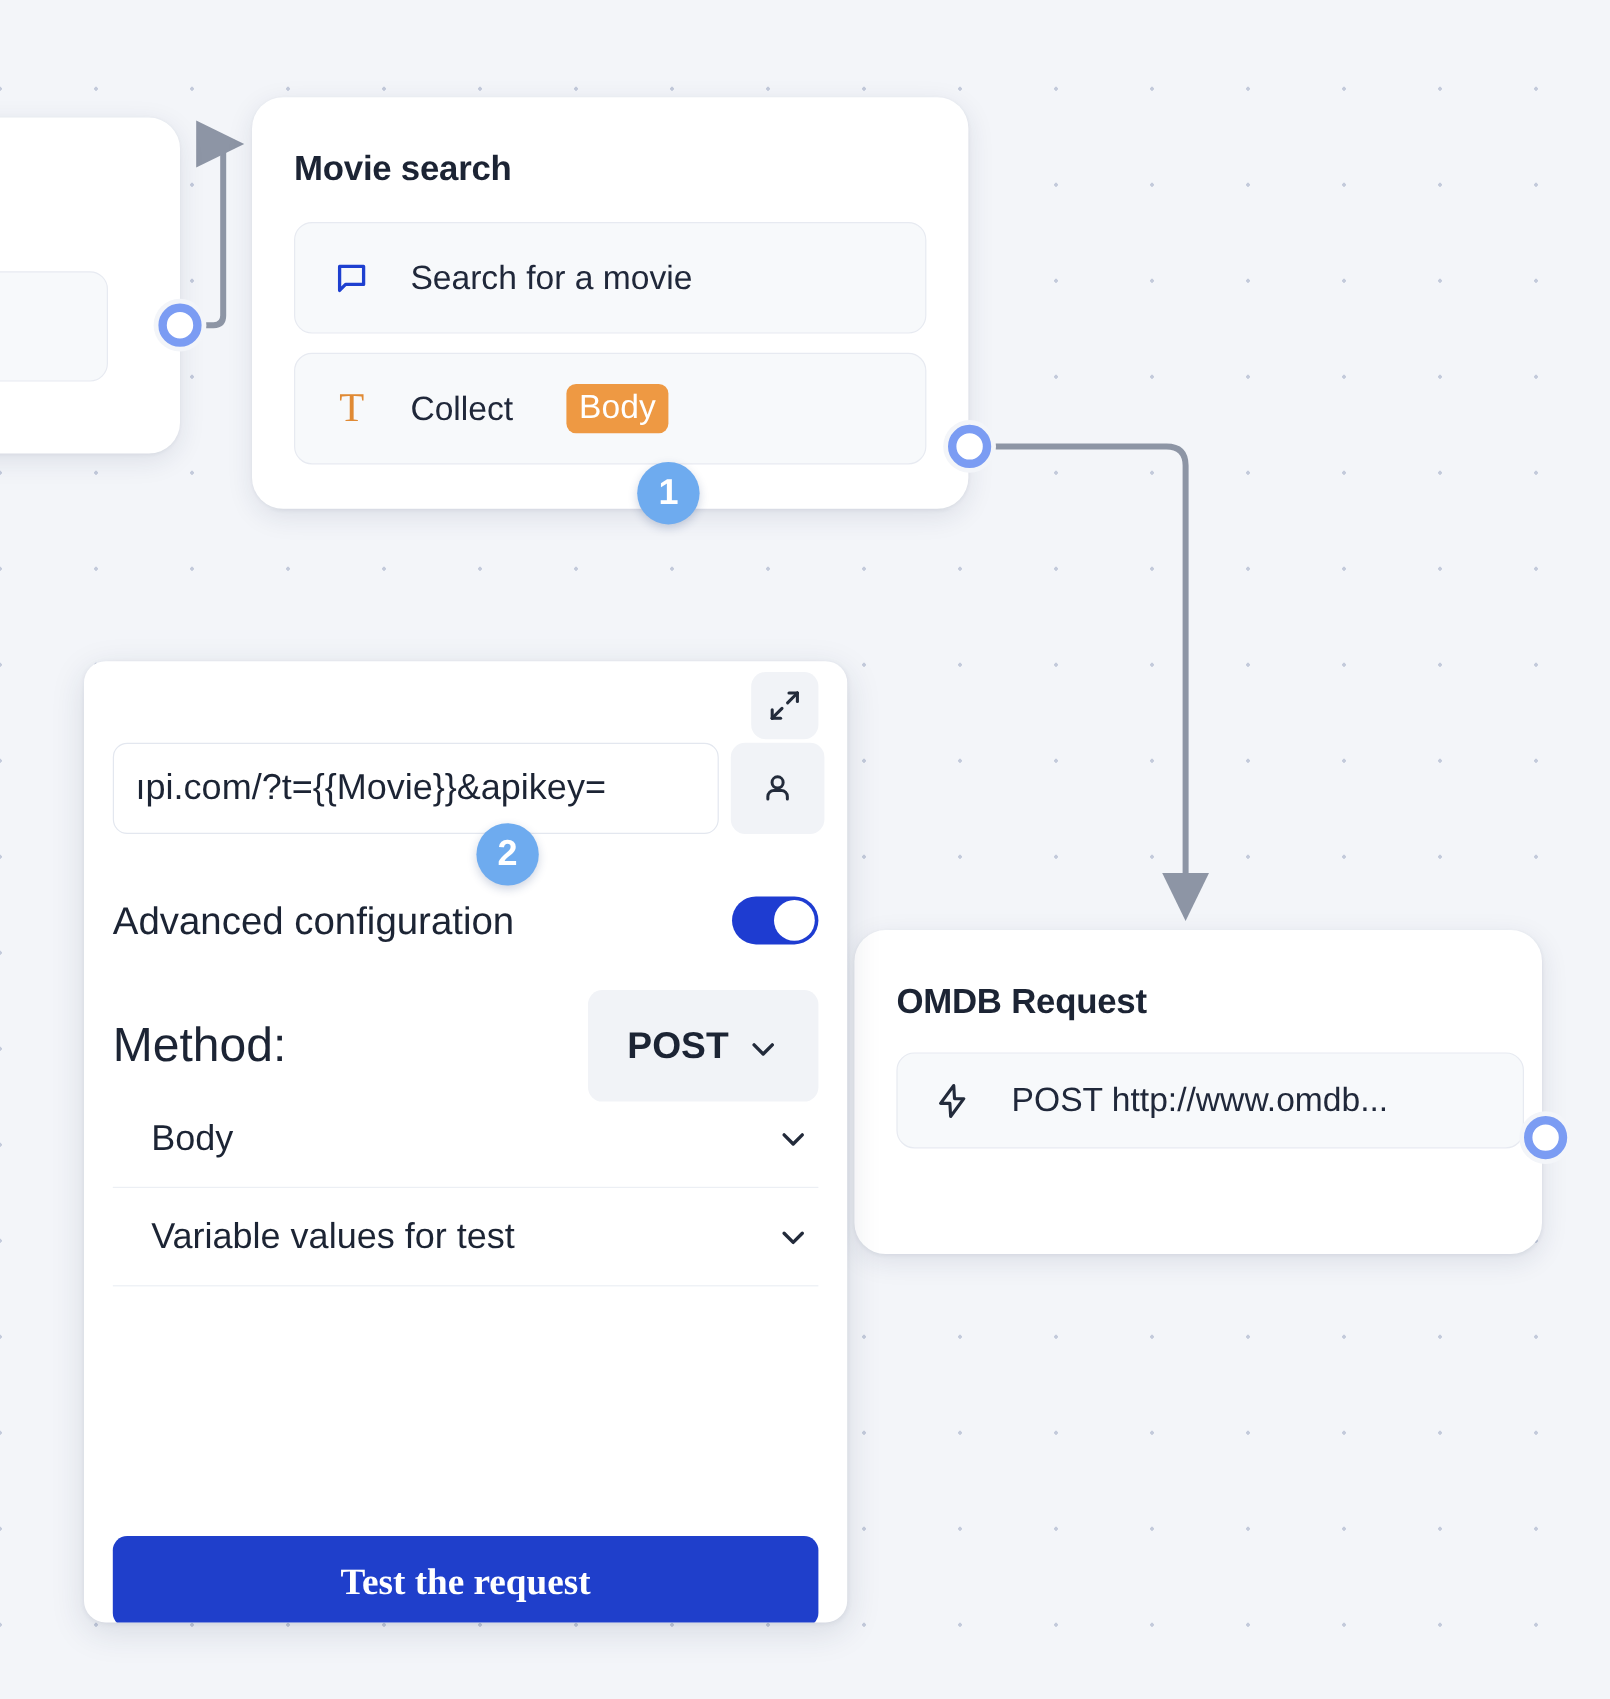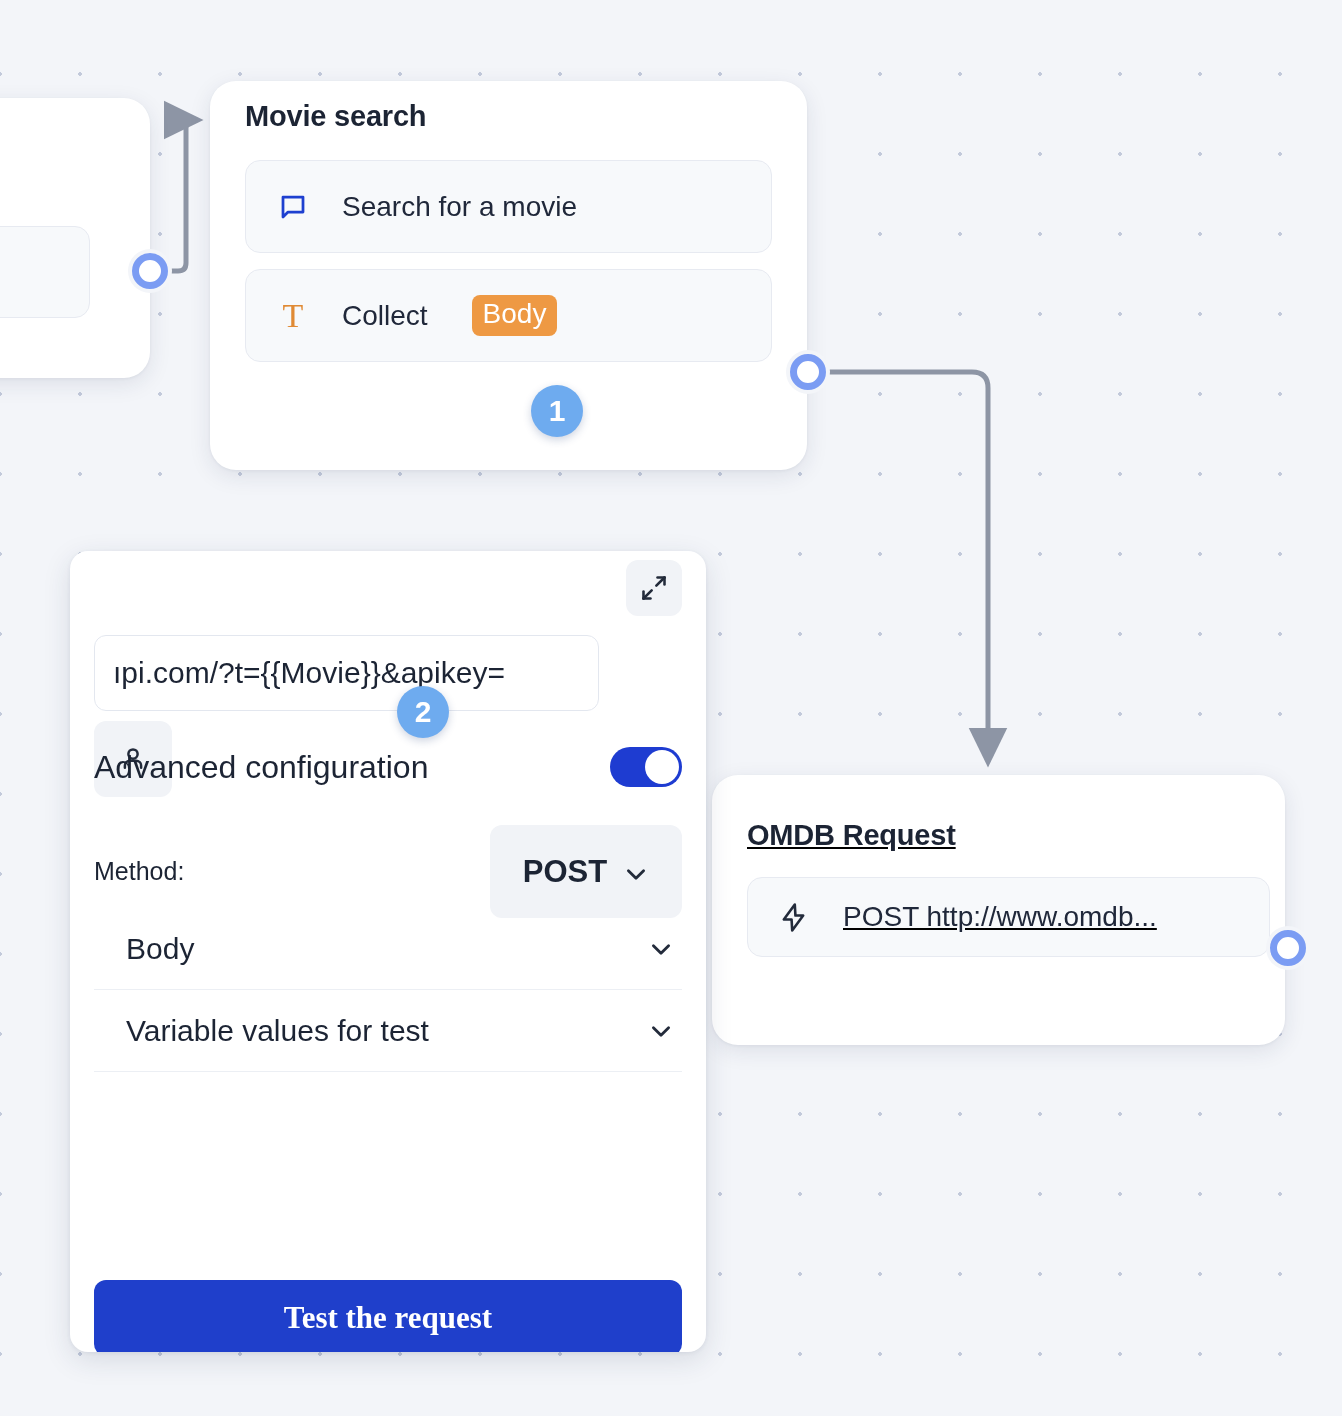--- a/index.html
+++ b/index.html
@@ -65,22 +65,22 @@
     background: #f7f9fb;
     border: 1.5px solid #e7eaf1;
     border-radius: 15px;
   }
 
   
   #movie-card {
     left: 210px;
     top: 81px;
     width: 597px;
-    height: 389px;
-    padding: 19px 35px;
+    height: 343px;
+    padding: 44px 35px;
   }
   #movie-card .node-title { margin-bottom: 27px; }
   #movie-card .node-row {
     width: 527px;
     height: 93px;
     padding: 0 32px;
     margin-bottom: 16px;
   }
   .chat-icon { width: 30px; height: 30px; flex: 0 0 30px; }
   .t-icon {
@@ -101,21 +101,20 @@
     margin-left: 10px;
   }
 
   
   #omdb-card {
     left: 712px;
     top: 775px;
     width: 573px;
     height: 270px;
     padding: 44px 35px;
-    text-decoration: underline;
   }
   #omdb-card .node-title { margin-bottom: 25px; }
   #omdb-card .node-row {
     width: 523px;
     height: 80px;
     padding: 0 30px;
   }
   .bolt-icon { width: 31px; height: 31px; flex: 0 0 31px; }
 
   
@@ -171,21 +170,21 @@
   .icon-btn {
     position: absolute;
     background: #f1f3f7;
     border: none;
     border-radius: 12px;
     display: flex; align-items: center; justify-content: center;
     cursor: pointer;
   }
   #expand-btn { right: 24px; top: 9px; width: 56px; height: 56px; }
 
-  .url-row { position: absolute; left: 24px; top: 84px; display: flex; gap: 10px; flex-direction: column; }
+  .url-row { position: absolute; left: 24px; top: 68px; display: flex; gap: 10px; }
   #url-input {
     width: 505px;
     height: 76px;
     border: 1.5px solid #e3e7ef;
     border-radius: 12px;
     padding: 0 18px;
     font-family: "Liberation Sans", sans-serif;
     font-size: 30px;
     color: #1c2434;
     background: #ffffff;
@@ -216,21 +215,21 @@
     border-radius: 50%;
     background: #ffffff;
   }
 
   .method-row {
     position: absolute;
     left: 24px; top: 274px;
     width: 588px;
     display: flex; align-items: center; justify-content: space-between;
   }
-  .method-label { font-size: 25px; color: #1c2434; }
+  .method-label { font-size: 40px; color: #1c2434; }
   .method-select {
     background: #f1f3f7;
     border-radius: 12px;
     width: 192px; height: 93px;
     display: flex; align-items: center; justify-content: center;
     gap: 16px;
     font-size: 31px;
     font-weight: bold;
     color: #1c2434;
     cursor: pointer;

